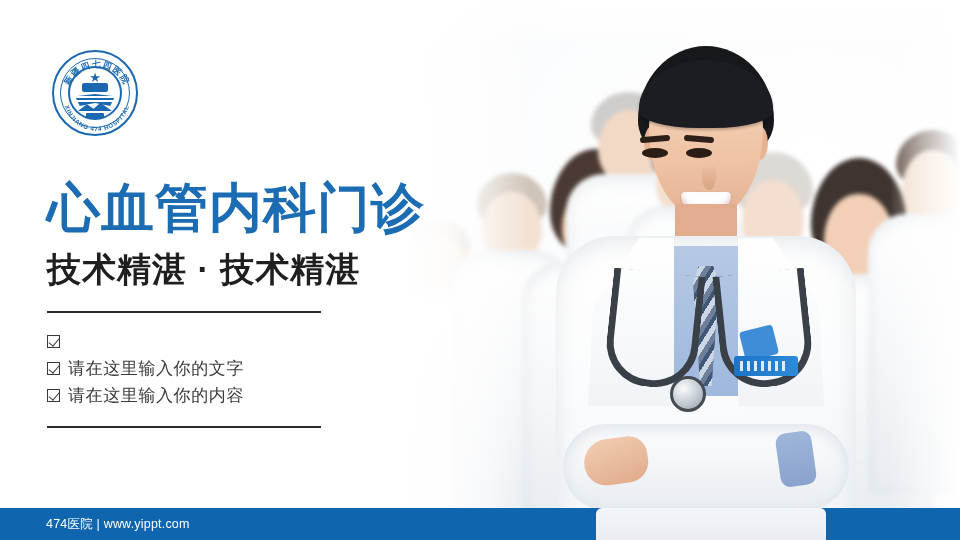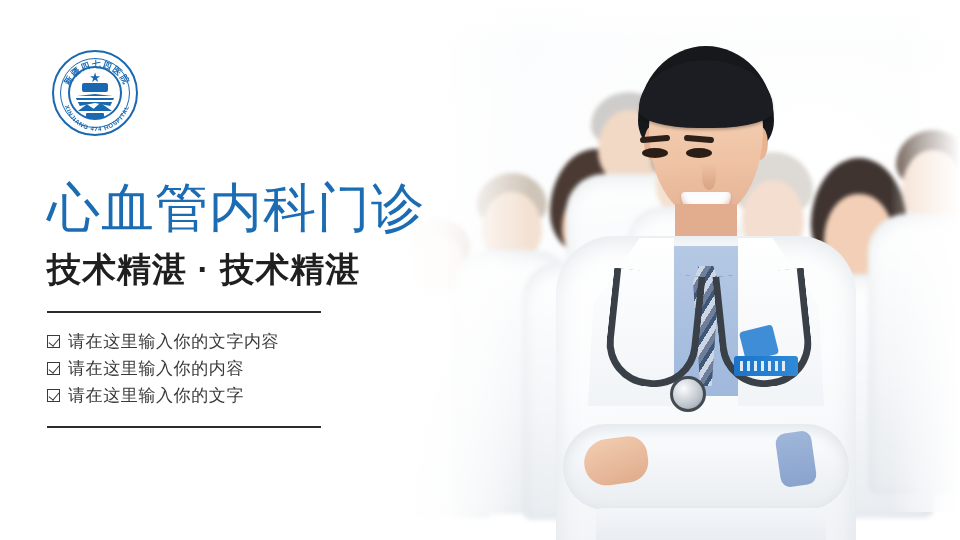--- a/index.html
+++ b/index.html
@@ -230,21 +230,21 @@
     width:34px;height:9px;background:#1a69b0;
     clip-path:polygon(0 100%,26% 24%,46% 74%,66% 8%,100% 100%);
   }
   .logo .year{
     position:absolute;left:50%;bottom:16px;transform:translateX(-50%);
     width:18px;height:5px;background:#1a69b0;border-radius:1px;
   }
 
   .headline{
     position:absolute;left:47px;top:181px;
-    font-size:53px;line-height:1;font-weight:400;color:#1b6cb3;
+    font-size:53px;line-height:1;font-weight:700;color:#1b6cb3;
     letter-spacing:1px;white-space:nowrap;
   }
   .subhead{
     position:absolute;left:47px;top:252px;
     font-size:34px;line-height:1;font-weight:700;color:#1f1f1f;
     letter-spacing:1px;white-space:nowrap;
   }
   .rule{
     position:absolute;left:47px;width:274px;height:2px;background:#2b2b2b;
   }
@@ -382,29 +382,31 @@
   </div>
 
   <div class="headline">心血管内科门诊</div>
   <div class="subhead">技术精湛 · 技术精湛</div>
 
   <div class="rule top"></div>
 
   <div class="bullets">
     <div class="bullet">
       <span class="chk"></span>
-      <span>请在这里输入你的文字内容</span>
+    </div>
+    <div class="bullet">
+      <span class="chk"></span>
+      <span>请在这里输入你的文字</span>
     </div>
     <div class="bullet">
       <span class="chk"></span>
       <span>请在这里输入你的内容</span>
     </div>
-    <div class="bullet">
-      <span class="chk"></span>
-      <span>请在这里输入你的文字</span>
-    </div>
   </div>
 
   <div class="rule bottom"></div>
 
+  <div class="footer-bar">
+    <span class="footer-text">474医院 | www.yippt.com</span>
+  </div>
   <div class="coat-over-footer"></div>
 
 </div>
 
 </body></html>

